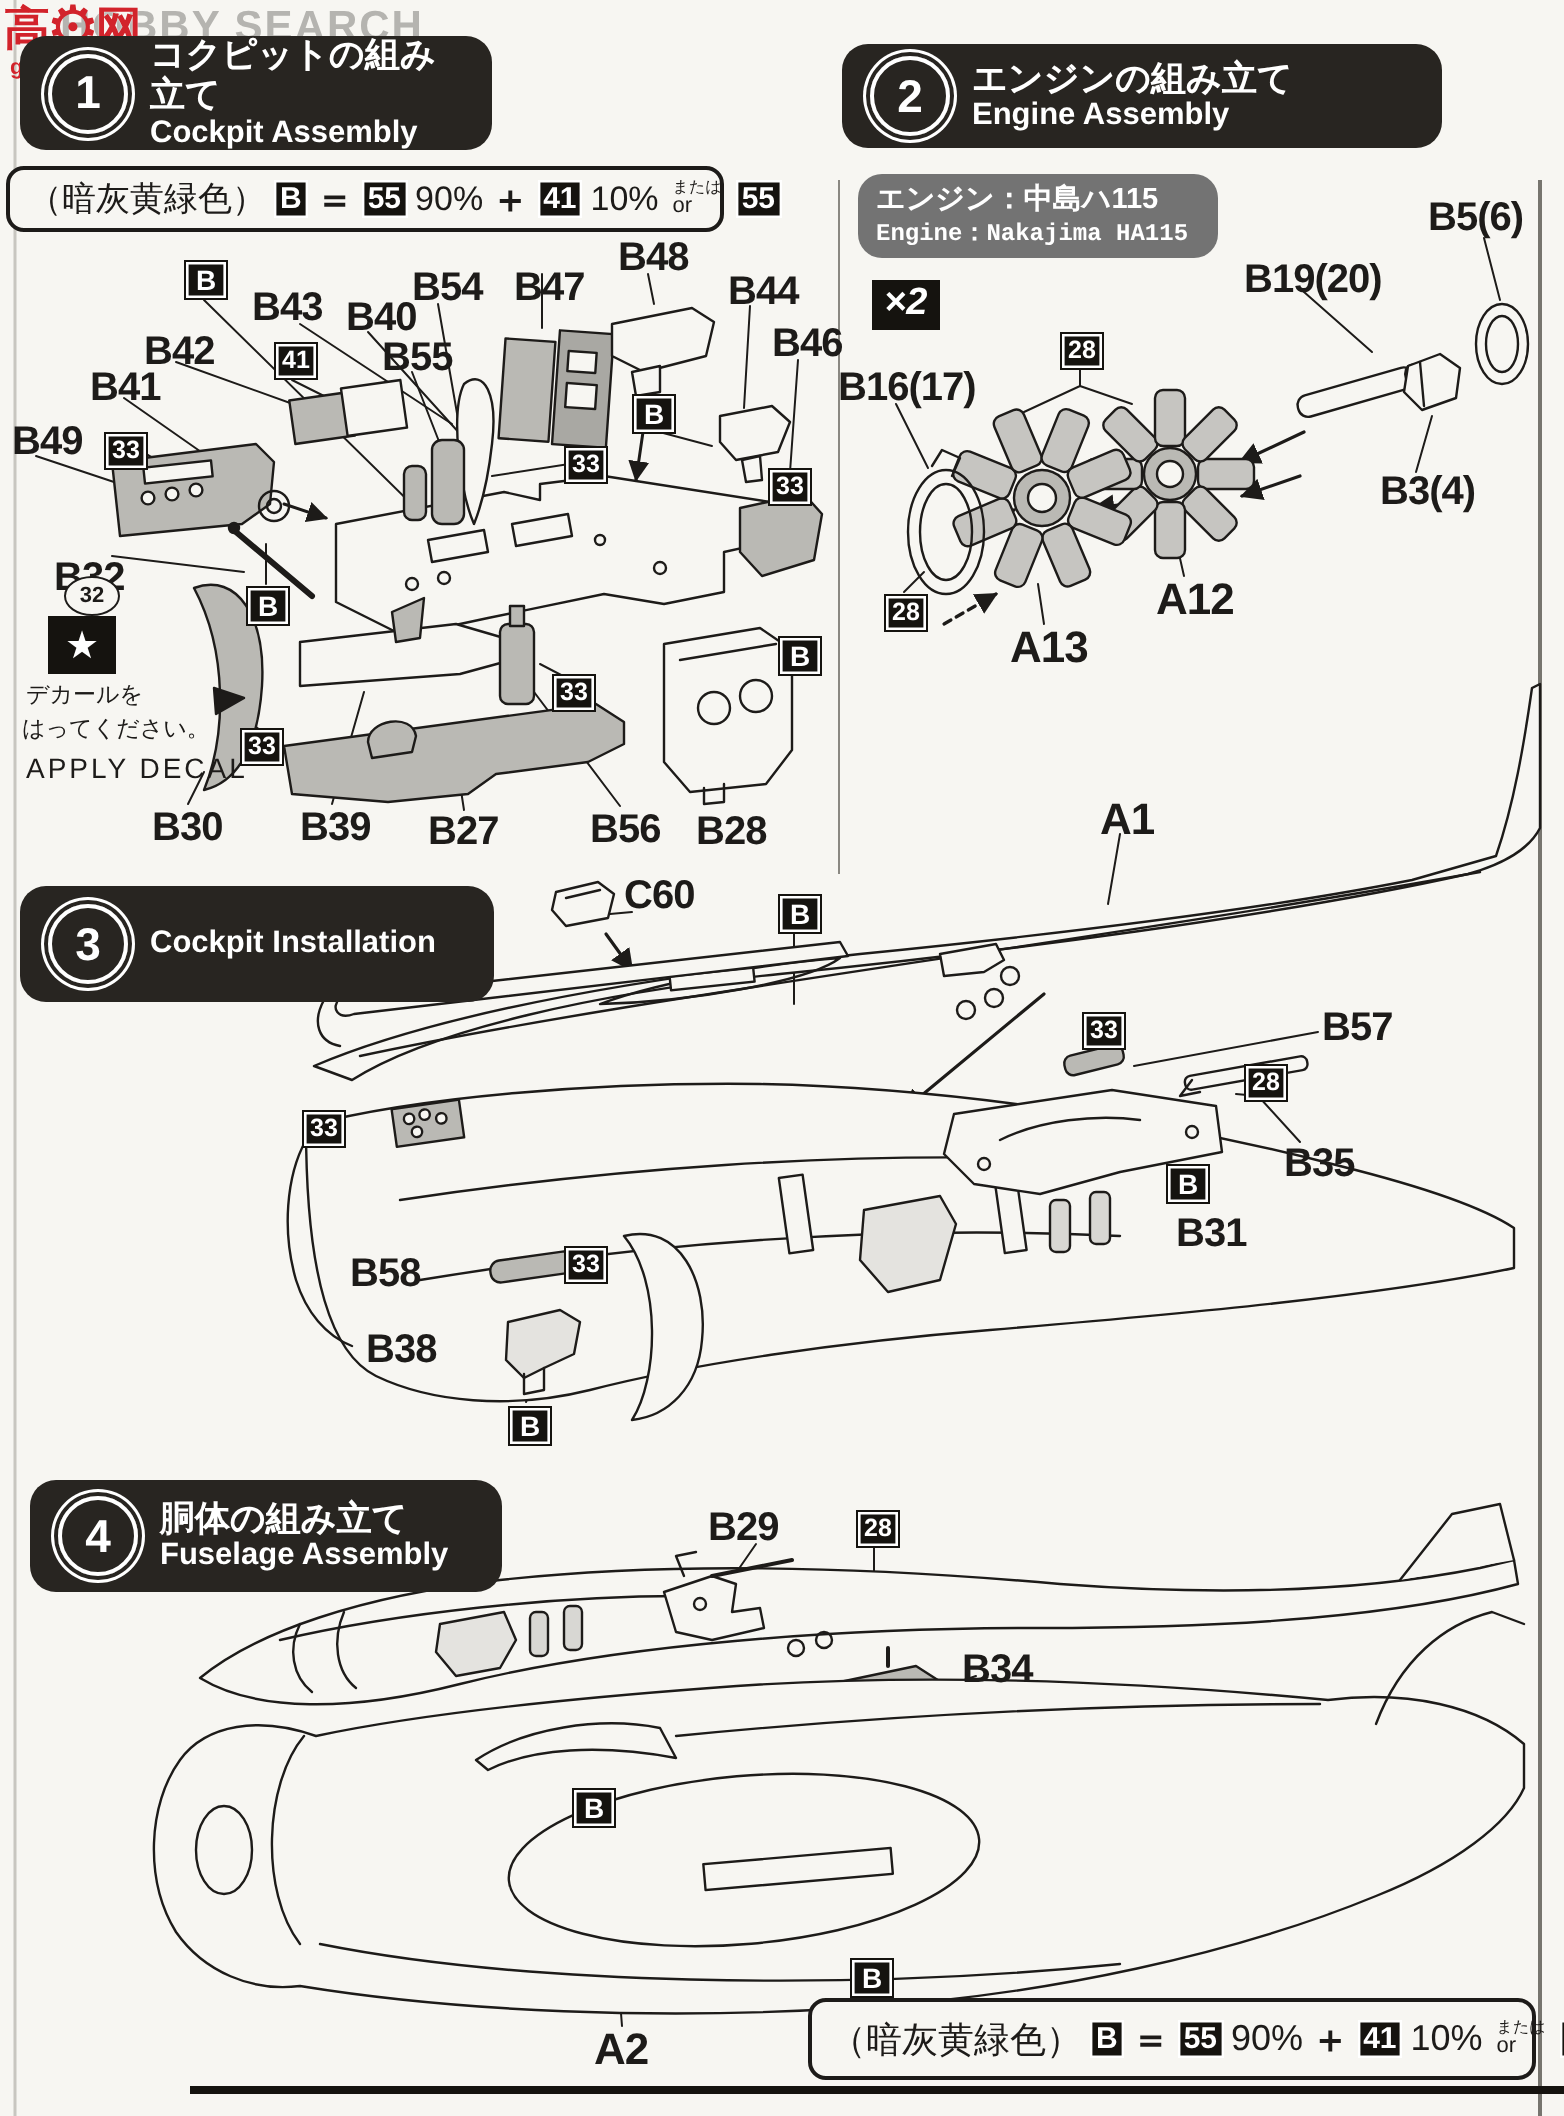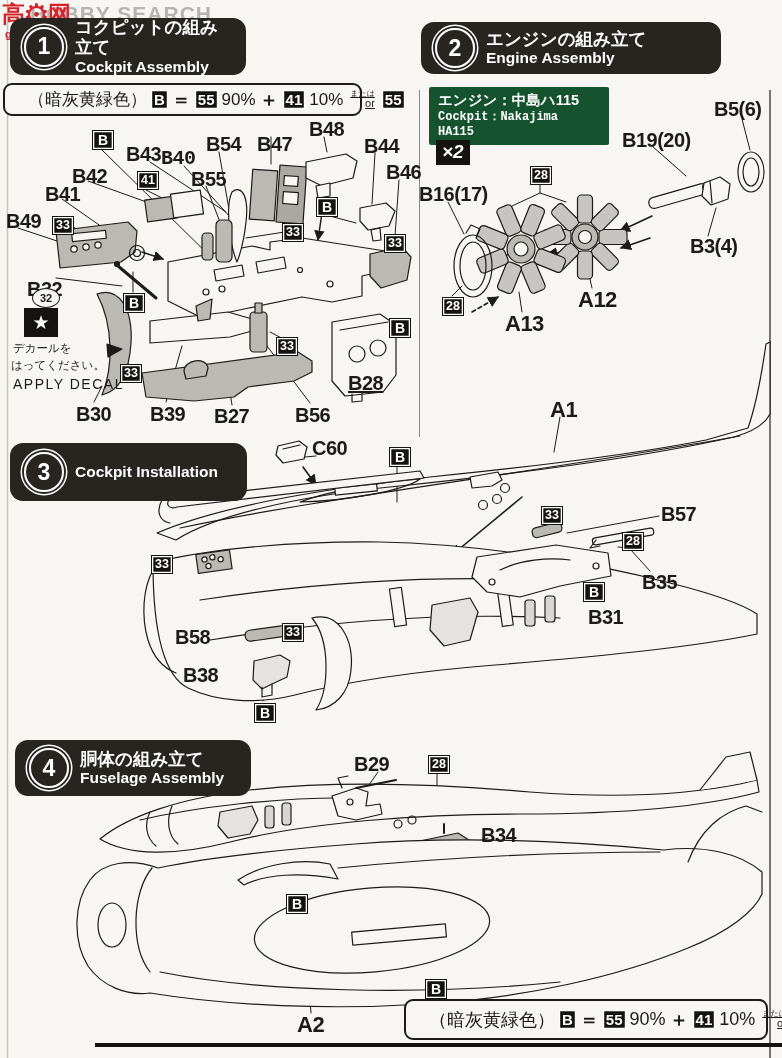--- a/index.html
+++ b/index.html
@@ -20,28 +20,28 @@
   .hdr{position:absolute;background:#282521;border-radius:13px;color:#fff;display:flex;align-items:center;
        gap:11px;padding:0 14px;box-sizing:border-box;}
   .hdr .num{width:36px;height:36px;border:2.5px solid #fff;border-radius:50%;display:flex;align-items:center;
        justify-content:center;font-size:23px;font-weight:bold;flex:none;
        box-shadow:0 0 0 2px #282521,0 0 0 3.5px #fff;}
   .hdr .tt{display:flex;flex-direction:column;line-height:1.18;}
   .hdr .jp{font-size:17.5px;font-weight:bold;}
   .hdr .en{font-size:15.5px;font-weight:bold;}
 
   .paintbox{position:absolute;border:2.2px solid #1d1b19;border-radius:9px;background:#f7f6f2;
-       display:flex;align-items:center;gap:4px;padding:0 23px;font-size:17px;box-sizing:border-box;white-space:nowrap;}
+       display:flex;align-items:center;gap:4px;padding:0 9px;font-size:17px;box-sizing:border-box;white-space:nowrap;}
   .paintbox .chip{background:#15130f;color:#fff;font-weight:bold;padding:1px 3px;font-size:15px;
        box-shadow:inset 0 0 0 1.2px #fff;}
   .paintbox .op{font-weight:bold;font-size:19px;}
-  .orstack{display:inline-flex;flex-direction:column;align-items:flex-end;line-height:1;margin:0 3px;text-decoration:underline;}
+  .orstack{display:inline-flex;flex-direction:column;align-items:flex-start;line-height:1;margin:0 3px;}
   .orjp{font-size:8px;} .oren{font-size:11px;}
 
-  .enginenote{position:absolute;background:#14532d;color:#fff;padding:4px 9px;border-radius:2px;line-height:1.3;box-sizing:border-box;}
+  .enginenote{position:absolute;background:#737373;color:#fff;padding:4px 9px;border-radius:12px;line-height:1.3;box-sizing:border-box;}
   .enginenote .jp{font-size:14.5px;font-weight:bold;display:block;}
   .enginenote .en{font-size:12px;font-weight:bold;font-family:"Liberation Mono",monospace;display:block;}
 
   .qty{position:absolute;background:#15130f;color:#fff;font-weight:bold;font-style:italic;
        font-size:19px;padding:1px 6px;line-height:1.2;}
 
   .starbox{position:absolute;width:34px;height:29px;background:#15130f;color:#fff;display:flex;
        align-items:center;justify-content:center;font-size:19px;}
   .decal{position:absolute;font-size:11.5px;line-height:1;white-space:nowrap;}
   .decal.en{letter-spacing:1.5px;font-size:14px;}
@@ -376,34 +376,34 @@
       <span>10%</span>
       <span class="orstack">
         <span class="orjp">または</span>
         <span class="oren">or</span>
       </span>
       <span class="chip">55</span>
   </div>
 
   <div class="enginenote" style="left:429px;top:87px;width:180px;">
     <span class="jp">エンジン：中島ハ115</span>
-    <span class="en">Cockpit：Nakajima HA115</span>
+    <span class="en">Engine：Nakajima HA115</span>
   </div>
   <div class="qty" style="left:436px;top:140px;">×2</div>
 
   <div class="starbox" style="left:24px;top:308px;">
     <span>★</span>
   </div>
   <span class="decal" style="left:13px;top:343px;">デカールを</span>
   <span class="decal" style="left:11px;top:360px;font-family:Liberation Serif, serif;">はってください。</span>
   <span class="decal en" style="left:13px;top:377px;">APPLY DECAL</span>
 
   <span class="mk mkB" style="left:92px;top:130px;">B</span>
   <span class="pl" style="left:126px;top:144px;">B43</span>
-  <span class="pl" style="left:161px;top:149px;font-family:Liberation Mono, monospace;">B40</span>
+  <span class="pl" style="left:173px;top:149px;">B40</span>
   <span class="pl" style="left:206px;top:134px;">B54</span>
   <span class="pl" style="left:257px;top:134px;">B47</span>
   <span class="pl" style="left:309px;top:119px;">B48</span>
   <span class="pl" style="left:364px;top:136px;">B44</span>
   <span class="pl" style="left:386px;top:162px;">B46</span>
   <span class="pl" style="left:72px;top:166px;">B42</span>
   <span class="pl" style="left:45px;top:184px;">B41</span>
   <span class="pl" style="left:191px;top:169px;">B55</span>
   <span class="mk" style="left:137px;top:171px;">41</span>
   <span class="pl" style="left:6px;top:211px;">B49</span>
@@ -415,21 +415,21 @@
   <div class="circ" style="left:32px;top:288px;">
       <span>32</span>
     </div>
   <span class="mk mkB" style="left:123px;top:293px;">B</span>
   <span class="mk" style="left:120px;top:364px;">33</span>
   <span class="pl" style="left:76px;top:404px;">B30</span>
   <span class="pl" style="left:150px;top:404px;">B39</span>
   <span class="pl" style="left:214px;top:406px;">B27</span>
   <span class="pl" style="left:295px;top:405px;">B56</span>
   <span class="mk" style="left:276px;top:337px;">33</span>
-  <span class="pl" style="left:348px;top:373px;text-decoration:underline;">B28</span>
+  <span class="pl" style="left:348px;top:406px;">B28</span>
   <span class="mk mkB" style="left:389px;top:318px;">B</span>
 
   <span class="pl" style="left:714px;top:99px;">B5(6)</span>
   <span class="pl" style="left:622px;top:130px;">B19(20)</span>
   <span class="pl" style="left:419px;top:184px;">B16(17)</span>
   <span class="mk" style="left:530px;top:166px;">28</span>
   <span class="mk" style="left:442px;top:297px;">28</span>
   <span class="pl" style="left:690px;top:236px;">B3(4)</span>
   <span class="pl big" style="left:578px;top:289px;">A12</span>
   <span class="pl big" style="left:505px;top:313px;">A13</span>

